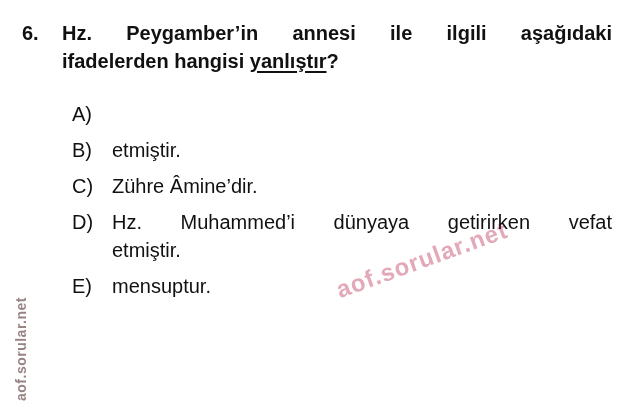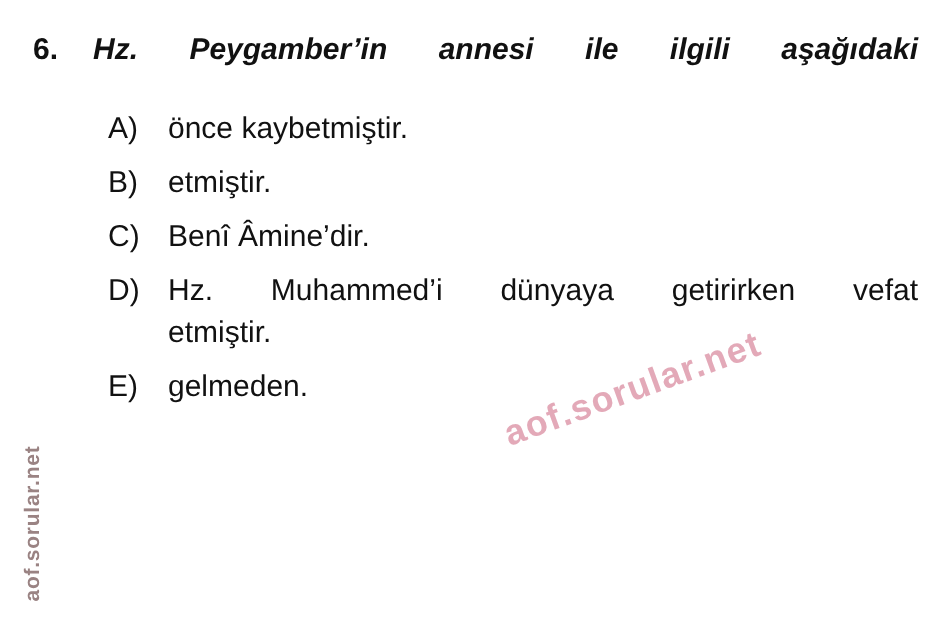--- a/index.html
+++ b/index.html
@@ -27,21 +27,20 @@
     font-size: 20px;
     line-height: 28px;
   }
   .qnum {
     width: 40px;
     flex: 0 0 40px;
   }
   .qtext {
     width: 550px;
     flex: 0 0 550px;
-    font-style: italic;
   }
   .line-justify {
     text-align: justify;
     text-align-last: justify;
   }
   .line-plain {
     text-align: left;
   }
   .uline {
     text-decoration: underline;
@@ -105,55 +104,55 @@
 
 <div class="wm-diagonal">aof.sorular.net</div>
 <div class="wm-vertical">aof.sorular.net</div>
 
 <div class="content">
 
   <div class="question">
     <div class="qnum">6.</div>
     <div class="qtext">
       <div class="line-justify">Hz. Peygamber’in annesi ile ilgili aşağıdaki</div>
+      <div class="line-plain"><span>ifadelerden hangisi </span><span class="uline">yanlıştır</span><span>?</span></div>
     </div>
   </div>
 
   <div class="options">
 
     <div class="option">
       <div class="oletter">A)</div>
       <div class="otext">
-        <div class="line-plain">önce kaybetmiştir.</div>
       </div>
     </div>
 
     <div class="option">
       <div class="oletter">B)</div>
       <div class="otext">
         <div class="line-plain">etmiştir.</div>
       </div>
     </div>
 
     <div class="option">
       <div class="oletter">C)</div>
       <div class="otext">
-        <div class="line-plain">Benî Âmine’dir.</div>
+        <div class="line-plain">Zühre Âmine’dir.</div>
       </div>
     </div>
 
     <div class="option">
       <div class="oletter">D)</div>
       <div class="otext">
         <div class="line-justify">Hz. Muhammed’i dünyaya getirirken vefat</div>
         <div class="line-plain">etmiştir.</div>
       </div>
     </div>
 
     <div class="option extra-gap">
       <div class="oletter">E)</div>
       <div class="otext">
-        <div class="line-plain">gelmeden.</div>
+        <div class="line-plain">mensuptur.</div>
       </div>
     </div>
 
   </div>
 </div>
 
 </body></html>

